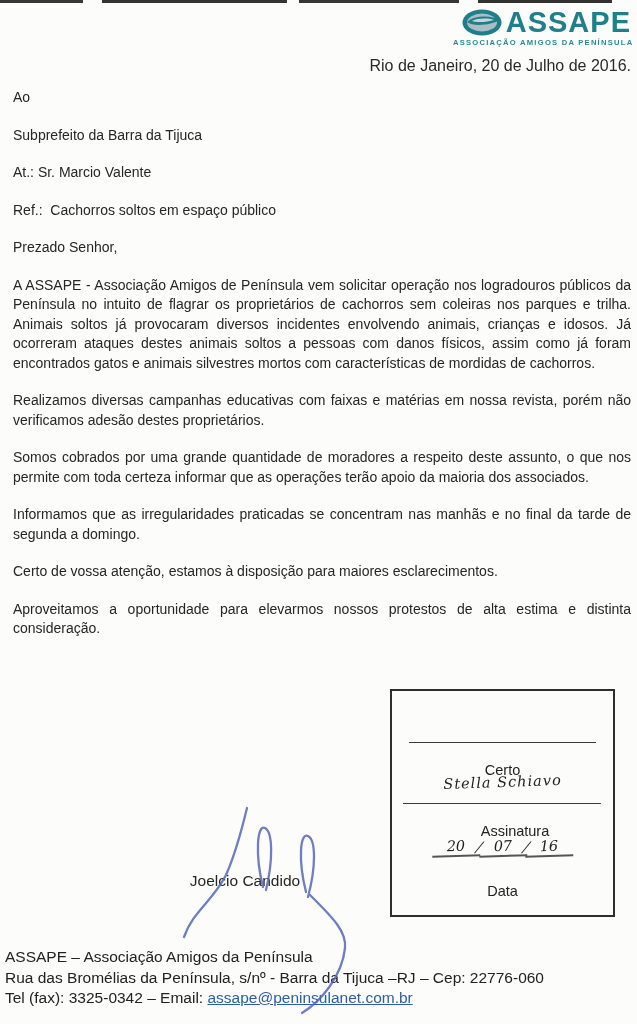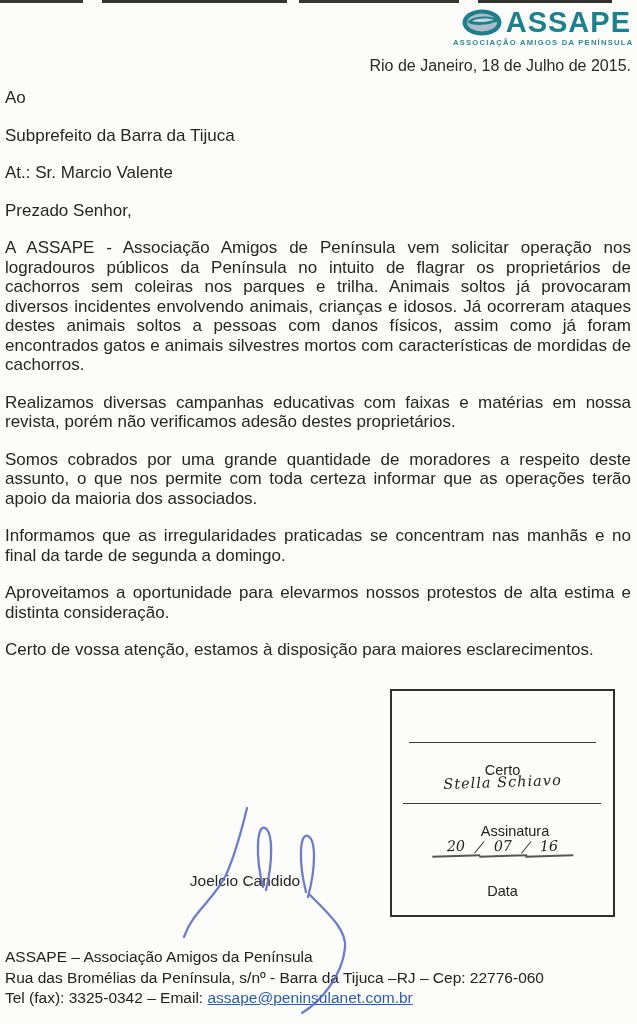--- a/index.html
+++ b/index.html
@@ -29,21 +29,21 @@
     font-size:29px;font-weight:800;letter-spacing:1px;
     color:#1e808c;line-height:1;font-stretch:condensed;
   }
   .tagline{
     margin-top:1px;font-size:7.6px;font-weight:700;letter-spacing:1.25px;
     color:#2b8a93;white-space:nowrap;
   }
   
   .date-line{position:absolute;top:57px;right:6px;font-size:16px;color:#2a2a2a;}
   .letter-body{position:absolute;top:88px;left:5px;right:6px;}
-  .letter-body p{margin:0 0 18px 0;font-size:17px;line-height:19.5px;}
+  .letter-body p{margin:0 0 18px 8px;font-size:14px;line-height:19.5px;}
   .letter-body p.justi{text-align:justify;}
   .letter-body p.hdr{white-space:pre-wrap;}
   
   .protocol-box{
     position:absolute;left:390px;top:689px;width:221px;height:224px;
     border:2px solid #2e2e2e;background:#fcfcfa;
   }
   .protocol-box .ctr{position:absolute;left:0;right:0;text-align:center;font-size:14.5px;color:#222;}
   .pb-title{top:9px;font-size:15px;}
   .pb-line{position:absolute;border-bottom:1.6px solid #3a3a3a;}
@@ -91,33 +91,34 @@
           <ellipse cx="20" cy="14.5" rx="15" ry="9" fill="#a9bdc7"></ellipse>
           <path d="M5,14 C12,7 30,7 38,12 C30,17 11,19 5,14 Z" fill="#1e7f8b"></path>
           <path d="M10,13 C16,10 26,10 32,12 C26,14 15,15 10,13 Z" fill="#c7d4da"></path>
         </svg>
       </span>
       <span class="brand">ASSAPE</span>
     </div>
     <div class="tagline">ASSOCIAÇÃO AMIGOS DA PENÍNSULA</div>
   </div>
 
-  <div class="date-line">Rio de Janeiro, 18 de Julho de 2015.</div>
+  <div class="date-line">Rio de Janeiro, 20 de Julho de 2016.</div>
 
   <div class="letter-body">
     <p class="hdr">Ao</p>
     <p class="hdr">Subprefeito da Barra da Tijuca</p>
     <p class="hdr">At.: Sr. Marcio Valente</p>
+    <p class="hdr">Ref.:  Cachorros soltos em espaço público</p>
     <p class="hdr">Prezado Senhor,</p>
     <p class="justi">A ASSAPE - Associação Amigos de Península vem solicitar operação nos logradouros públicos da Península no intuito de flagrar os proprietários de cachorros sem coleiras nos parques e trilha.  Animais soltos já provocaram diversos incidentes envolvendo animais, crianças e idosos.  Já ocorreram ataques destes animais soltos a pessoas com danos físicos, assim como já foram encontrados gatos e animais silvestres mortos com características de mordidas de cachorros.</p>
     <p class="justi">Realizamos diversas campanhas educativas com faixas e matérias em nossa revista, porém não verificamos adesão destes proprietários.</p>
     <p class="justi">Somos cobrados por uma grande quantidade de moradores a respeito deste assunto, o que nos permite com toda certeza informar que as operações terão apoio da maioria dos associados.</p>
     <p class="justi">Informamos que as irregularidades praticadas se concentram nas manhãs e no final da tarde de segunda a domingo.</p>
+    <p class="justi">Certo de vossa atenção, estamos à disposição para maiores esclarecimentos.</p>
     <p class="justi">Aproveitamos a oportunidade para elevarmos nossos protestos de alta estima e distinta consideração.</p>
-    <p class="justi">Certo de vossa atenção, estamos à disposição para maiores esclarecimentos.</p>
   </div>
 
   <div class="protocol-box">
     <div class="pb-line pb-line1"></div>
     <div class="ctr pb-nome">Certo</div>
     <div class="ctr pb-name-script">Stella Schiavo</div>
     <div class="pb-line pb-name-line"></div>
     <div class="ctr pb-assinatura">Assinatura</div>
     <div class="ctr pb-date">
       <span class="num">20</span>

